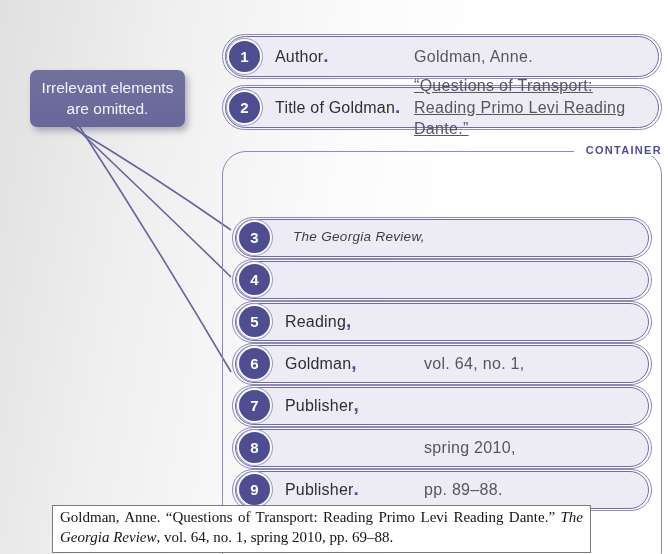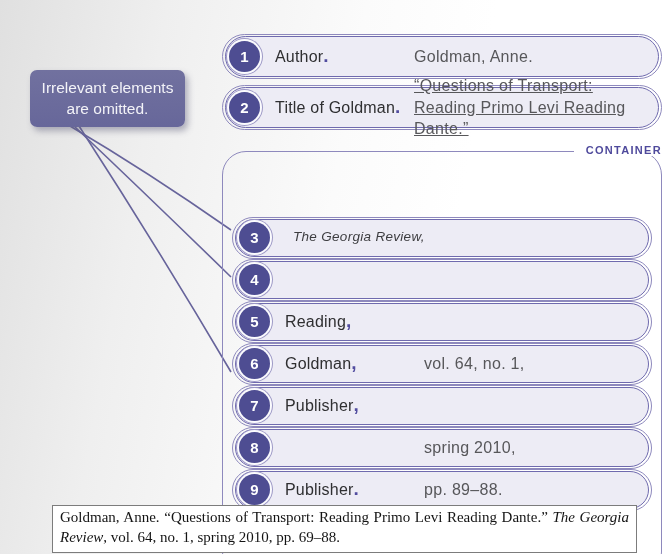--- a/index.html
+++ b/index.html
@@ -72,21 +72,21 @@
   }
   .containerbox .row { height:42px; margin-top:0; }
   .container-tag {
     position:absolute; top:-8px; right:-3px;
     background:#ffffff; padding:0 2px 0 12px;
     font-size:11px; font-weight:bold; letter-spacing:1.3px; color:#4f4a9c;
   }
 
   
   .citation {
-    position:absolute; left:52px; top:505px; width:585px;
+    position:absolute; left:52px; top:505px; width:539px;
     border:1.5px solid #7c7c7c; background:#ffffff;
     padding:2px 7px 4px 7px;
     font-family:"Liberation Serif", serif; font-size:15px; color:#141414;
     text-align:justify; line-height:1.32;
   }
   .citation .ital { font-style:italic; }
 </style>
 </head>
 <body>
 

